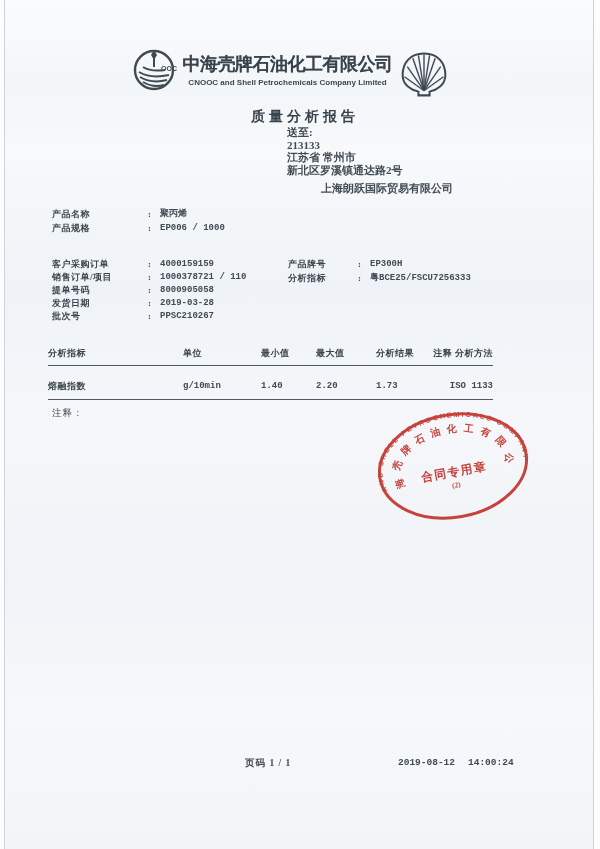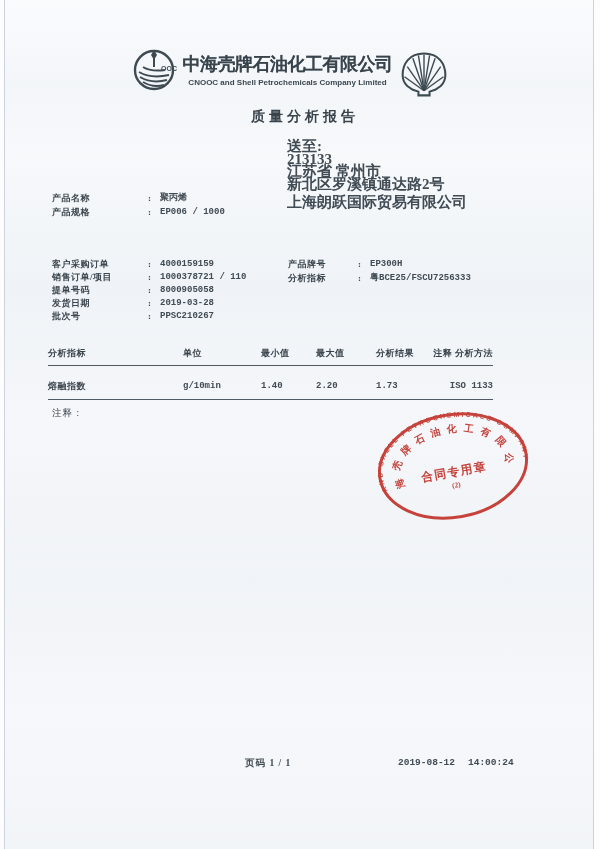--- a/index.html
+++ b/index.html
@@ -19,29 +19,29 @@
   
   .cnooc-logo{position:absolute;left:131px;top:46px;}
   .shell-logo{position:absolute;left:396px;top:48px;}
   .company-block{position:absolute;left:160px;top:52px;width:255px;text-align:center;}
   .company-cn{font-size:18px;font-weight:bold;letter-spacing:-0.5px;color:#38434c;white-space:nowrap;text-shadow:0 0 0.6px rgba(56,67,76,.55);}
   .company-en{font-size:8px;font-weight:bold;letter-spacing:0;color:#3c474f;margin-top:2px;white-space:nowrap;font-family:"Liberation Sans","DejaVu Sans",sans-serif;}
 
   .report-title{position:absolute;left:0;top:108px;width:594px;text-align:center;font-size:14px;font-weight:bold;letter-spacing:4px;color:#39434b;margin-left:8px;}
 
   
-  .recipient{position:absolute;left:287px;top:140px;font-size:15px;line-height:12.5px;font-weight:600;color:#414b54;}
-  .recipient .co{margin-top:6px;}
+  .recipient{position:absolute;left:287px;top:126px;font-size:11px;line-height:12.5px;font-weight:600;color:#414b54;}
+  .recipient .co{margin-top:6px;margin-left:34px;}
 
   
   .kv-row{display:flex;line-height:13.5px;font-size:9px;}
   .kv-row .lbl{width:96px;font-weight:bold;color:#3c464e;letter-spacing:0.5px;}
   .kv-row .sep{width:12px;font-weight:bold;}
   .kv-row .val{font-family:"Liberation Mono","DejaVu Sans Mono",monospace;font-size:9px;color:#414b54;font-weight:600;}
-  .product-block{position:absolute;left:52px;top:192px;}
+  .product-block{position:absolute;left:52px;top:208px;}
   .order-left{position:absolute;left:52px;top:245px;margin-top:13px;}
   .order-left .kv-row{line-height:13px;}
   .order-right{position:absolute;left:288px;top:258px;}
   .order-right .kv-row{line-height:13.5px;}
   .order-right .lbl{width:70px;}
 
   
   .analysis-table{position:absolute;left:48px;top:347px;width:445px;font-size:9px;}
   .t-row{display:grid;grid-template-columns:135px 72px 55px 60px 62px 61px;}
   .t-row .c3,.t-row .c4,.t-row .c5{padding-left:6px;}

